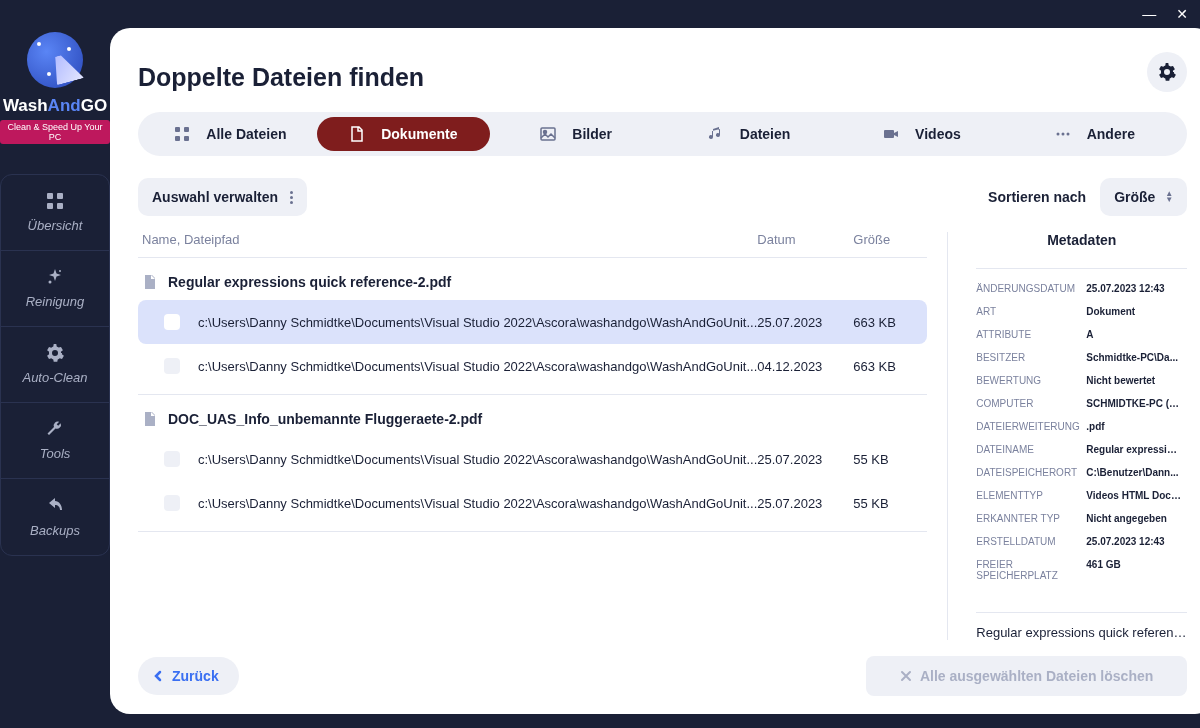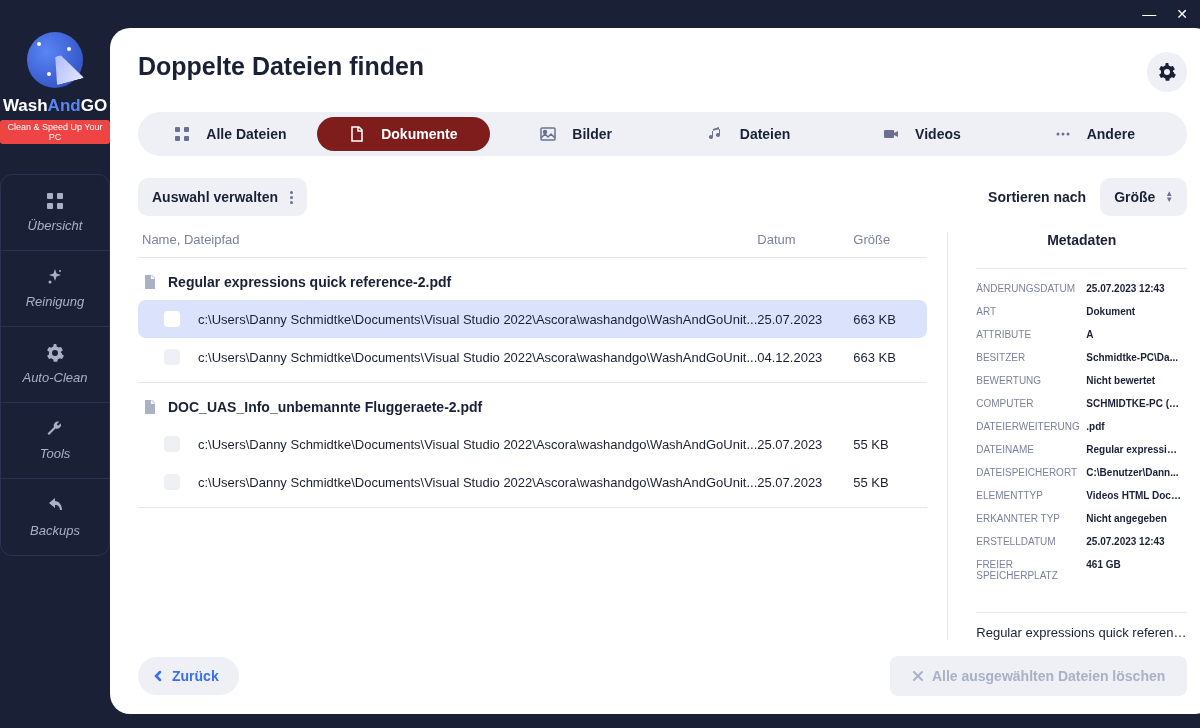--- a/index.html
+++ b/index.html
@@ -7,27 +7,27 @@
 .titlebar { height: 28px; display: flex; justify-content: flex-end; align-items: center; padding-right: 12px; gap: 20px; }
 .titlebar span { color: #fff; font-size: 14px; }
 .app { display: flex; height: 700px; }
 .sidebar { width: 150px; display: flex; flex-direction: column; align-items: center; padding-top: 4px; }
 .logo-wrap { text-align: center; color: #fff; margin-bottom: 30px; }
 .logo-img { width: 56px; height: 56px; margin: 0 auto 8px; background: radial-gradient(circle at 35% 35%, #5a85f5, #2846b8); border-radius: 50%; position: relative; }
 .logo-img::before { content: ""; position: absolute; width: 4px; height: 4px; background: #fff; border-radius: 50%; top: 10px; left: 10px; box-shadow: 30px 5px 0 #fff, 10px 30px 0 #fff; }
 .logo-img::after { content: ""; position: absolute; width: 28px; height: 28px; background: linear-gradient(135deg, #aeb8ff, #e3e6ff); top: 22px; left: 26px; clip-path: polygon(20% 0, 40% 0, 100% 100%, 0 100%); transform: rotate(-15deg); border-radius: 2px; }
 .brand { font-size: 17px; font-weight: 700; }
 .brand .and { color: #5a85f5; }
-.tagline { font-size: 9px; background: #ef4444; padding: 2px 6px; border-radius: 3px; display: inline-block; margin-top: 4px; }
+.tagline { font-size: 9px; background: #be185d; padding: 2px 6px; border-radius: 3px; display: inline-block; margin-top: 4px; }
 .nav { width: 110px; border: 1px solid #2a3250; border-radius: 12px; overflow: hidden; }
 .nav-item { height: 76px; display: flex; flex-direction: column; align-items: center; justify-content: center; gap: 8px; color: #aab0c5; font-size: 13px; border-bottom: 1px solid #2a3250; cursor: pointer; font-style: italic; }
 .nav-item:last-child { border-bottom: none; }
 .nav-icon { width: 18px; height: 18px; display: flex; align-items: center; justify-content: center; }
 .main { flex: 1; background: #fff; border-radius: 20px; margin-right: 14px; margin-bottom: 14px; padding: 24px 28px 18px; display: flex; flex-direction: column; position: relative; }
-.head-row { display: flex; justify-content: space-between; align-items: flex-start; margin-bottom: 20px; }
+.head-row { display: flex; justify-content: space-between; align-items: flex-end; margin-bottom: 20px; }
 .title { font-size: 25px; font-weight: 700; color: #1a2036; }
 .gear-btn { width: 40px; height: 40px; border-radius: 50%; background: #eef0f6; display: flex; align-items: center; justify-content: center; cursor: pointer; }
 .tabs { background: #eef0f6; border-radius: 22px; height: 44px; display: flex; align-items: center; padding: 0 6px; margin-bottom: 22px; }
 .tab { flex: 1; height: 34px; display: flex; align-items: center; justify-content: center; gap: 16px; font-size: 14px; font-weight: 700; color: #1a2036; border-radius: 18px; cursor: pointer; }
 .tab.active { background: #7f1d1d; color: #fff; }
 .tab-icon { width: 16px; height: 16px; display: inline-flex; }
 .toolbar { display: flex; align-items: flex-start; gap: 16px; margin-bottom: 16px; }
 .manage-btn { background: #eef0f6; border-radius: 10px; height: 38px; padding: 0 14px; display: flex; align-items: center; gap: 12px; font-weight: 700; color: #1a2036; font-size: 14px; cursor: pointer; }
 .three-dots { display: flex; flex-direction: column; gap: 2px; }
 .three-dots span { width: 3px; height: 3px; background: #6a7190; border-radius: 50%; }
@@ -35,38 +35,38 @@
 .sort-sel { background: #eef0f6; border-radius: 10px; height: 38px; padding: 0 14px; display: flex; align-items: center; gap: 10px; font-weight: 700; cursor: pointer; }
 .sort-arrows { font-size: 8px; line-height: 6px; color: #6a7190; }
 .content-row { flex: 1; display: flex; gap: 20px; overflow: hidden; }
 .list-col { flex: 1; display: flex; flex-direction: column; }
 .col-head { display: flex; font-size: 13px; color: #7b829e; padding: 0 4px 10px; border-bottom: 1px solid #e4e7f0; }
 .c-name { flex: 1; }
 .c-date { width: 96px; }
 .c-size { width: 70px; }
 .group-head { display: flex; align-items: center; gap: 10px; padding: 16px 4px 10px; font-size: 14px; font-weight: 600; color: #1a2036; }
 .grp-icon { width: 16px; height: 16px; color: #aab0c5; }
-.row { display: flex; align-items: center; height: 38px; font-size: 13px; color: #1a2036; border-radius: 8px; padding: 0 4px; }
+.row { display: flex; align-items: center; height: 44px; font-size: 13px; color: #1a2036; border-radius: 8px; padding: 0 4px; }
 .row.sel { background: #dbe2fb; }
 .chk { width: 16px; height: 16px; border-radius: 4px; background: #eef0f6; margin: 0 18px 0 22px; cursor: pointer; flex-shrink: 0; }
 .row.sel .chk { background: #fff; }
 .path { flex: 1; overflow: hidden; text-overflow: ellipsis; white-space: nowrap; }
 .rdate { width: 96px; }
 .rsize { width: 70px; }
 .group-end { border-bottom: 1px solid #e4e7f0; margin-top: 6px; }
 .meta-col { width: 240px; border-left: 1px solid #e4e7f0; padding-left: 28px; display: flex; flex-direction: column; position: relative; }
 .meta-title { text-align: center; font-size: 14px; font-weight: 600; color: #1a2036; padding-bottom: 20px; border-bottom: 1px solid #e4e7f0; }
 .meta-scroll { flex: 1; overflow-y: auto; padding-top: 14px; padding-right: 6px; }
 .mrow { display: flex; font-size: 10px; margin-bottom: 12px; }
 .mlabel { width: 110px; color: #7b829e; text-transform: uppercase; font-weight: 500; flex-shrink: 0; }
 .mval { flex: 1; color: #1a2036; font-weight: 700; overflow: hidden; text-overflow: ellipsis; white-space: nowrap; }
 .meta-footer { border-top: 1px solid #e4e7f0; padding-top: 12px; font-size: 13px; color: #1a2036; overflow: hidden; text-overflow: ellipsis; white-space: nowrap; }
 .footer { display: flex; justify-content: space-between; align-items: center; padding-top: 16px; }
 .back-btn { background: #eef0f6; border-radius: 20px; height: 38px; padding: 0 20px 0 14px; display: flex; align-items: center; gap: 8px; font-weight: 700; color: #3a6ff2; font-size: 14px; cursor: pointer; }
-.delete-btn { background: #eef0f6; border-radius: 8px; height: 40px; padding: 0 22px; display: flex; align-items: center; gap: 8px; font-weight: 700; color: #aab0c5; font-size: 14px; }
+.delete-btn { background: #eef0f6; border-radius: 8px; height: 40px; padding: 0 34px; display: flex; align-items: center; gap: 8px; font-weight: 700; color: #aab0c5; font-size: 14px; }
 svg { display: block; }
 </style>
 </head>
 <body>
 
 <div class="titlebar">
   <span style="font-weight:300;">—</span>
   <span>✕</span>
 </div>
 

